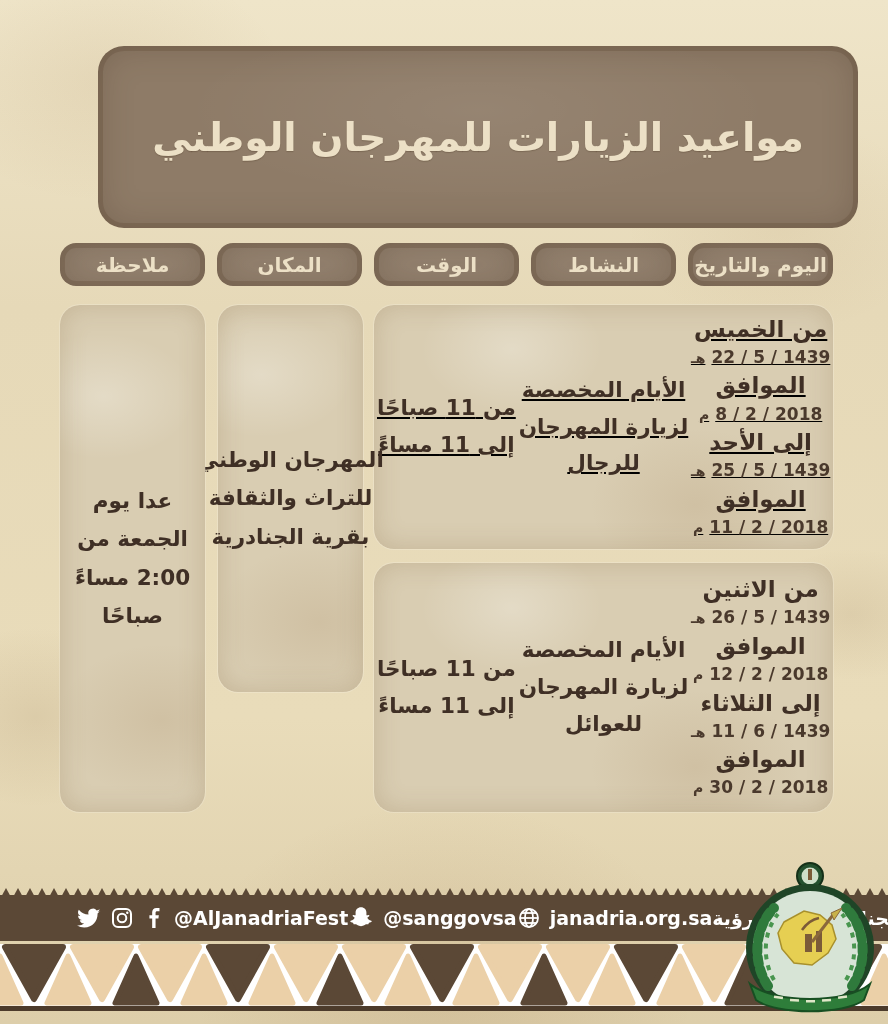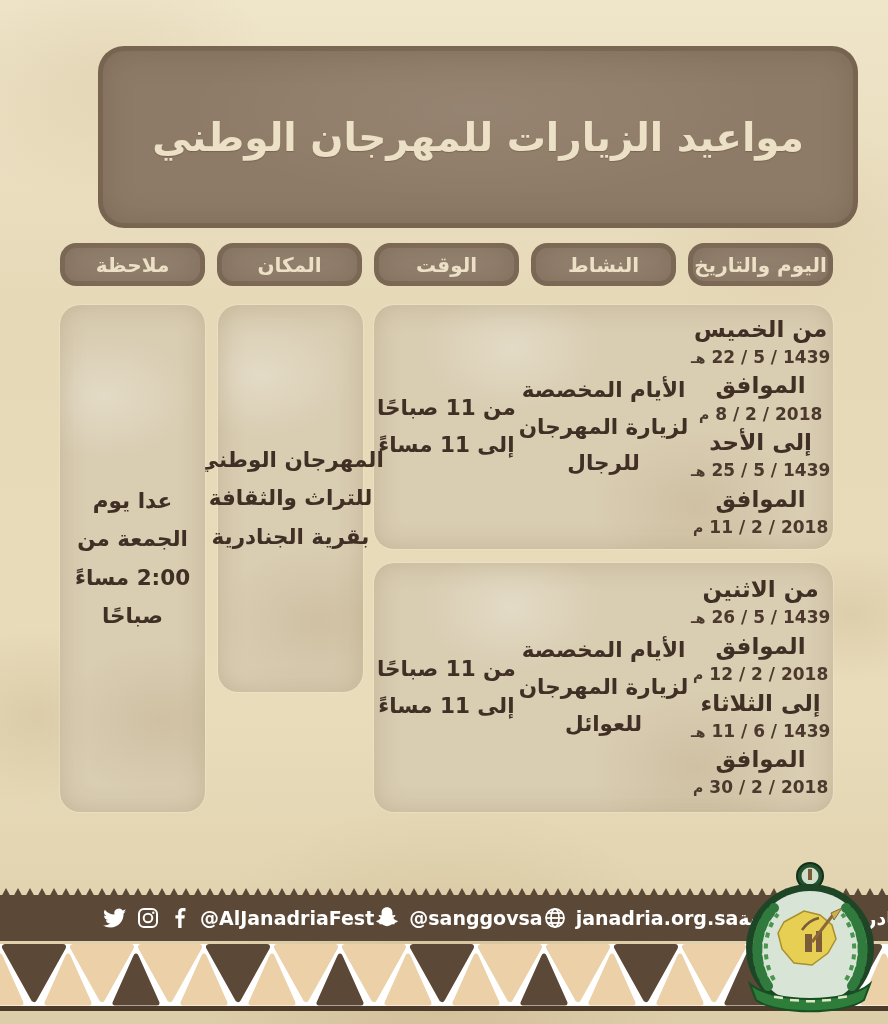--- a/index.html
+++ b/index.html
@@ -32,38 +32,38 @@
     font-size:20px;font-weight:bold;color:#ece0c6;
   }
   .cell{
     position:absolute;border-radius:20px;
     background-color:#d9cdb2;
     background-image:
       radial-gradient(ellipse 130px 90px at 30% 18%, rgba(255,255,250,.28), transparent 70%),
       radial-gradient(ellipse 150px 110px at 70% 82%, rgba(140,100,55,.12), transparent 70%);
     box-shadow: inset 0 0 26px rgba(130,100,60,.24), 0 0 0 1px rgba(255,255,255,.18);
   }
-  .cell-row1{left:374px;top:305px;width:459px;height:244px;}
+  .cell-row1{left:374px;top:305px;width:459px;height:244px;text-decoration:underline;}
   .cell-row2{left:374px;top:563px;width:459px;height:249px;}
   .cell-place{left:218px;top:305px;width:145px;height:387px;}
   .cell-note{left:60px;top:305px;width:145px;height:507px;}
   .wide-inner{display:flex;width:100%;height:100%;}
   .subcol{flex:1;display:flex;flex-direction:column;justify-content:center;align-items:center;text-align:center;}
   .d-day{font-size:23px;font-weight:bold;color:#3f2f25;line-height:1.35;white-space:nowrap;}
   .d-num{font-size:17px;font-weight:bold;color:#4a392c;line-height:1.5;display:flex;justify-content:center;align-items:baseline;gap:6px;direction:rtl;white-space:nowrap;}
   .d-num .num{direction:ltr;unicode-bidi:isolate;}
   .era{font-size:14px;}
   .big-line{font-size:21.5px;font-weight:bold;color:#3f2f25;line-height:1.72;white-space:nowrap;}
   .cell-note .big-line, .cell-place .big-line{line-height:1.78;}
   .col-center{display:flex;flex-direction:column;justify-content:center;align-items:center;height:100%;text-align:center;}
   .footer-fringe{position:absolute;left:0;top:884px;width:888px;height:12px;}
   .footer-bar{
     position:absolute;left:0;top:895px;width:888px;height:46px;background:#5b4836;
     display:flex;align-items:center;direction:ltr;box-sizing:border-box;
-    padding:0 10px 0 102px;justify-content:space-between;
+    padding:0 10px 0 76px;justify-content:space-between;
   }
   .f-item{display:flex;align-items:center;gap:9px;color:#ffffff;font-weight:bold;font-size:19px;white-space:nowrap;}
   .f-item svg{display:block;}
   .hashtag{direction:rtl;}
   .logo-spacer{width:148px;height:2px;}
   .band{position:absolute;left:0;top:944px;width:888px;height:62px;background:#ffffff;}
   .band svg{display:block;}
   .bottom-rule{position:absolute;left:0;top:1006px;width:888px;height:5px;background:#4c3b2b;}
   .logo{position:absolute;top:858px;right:4px;width:152px;height:160px;}
 </style>

